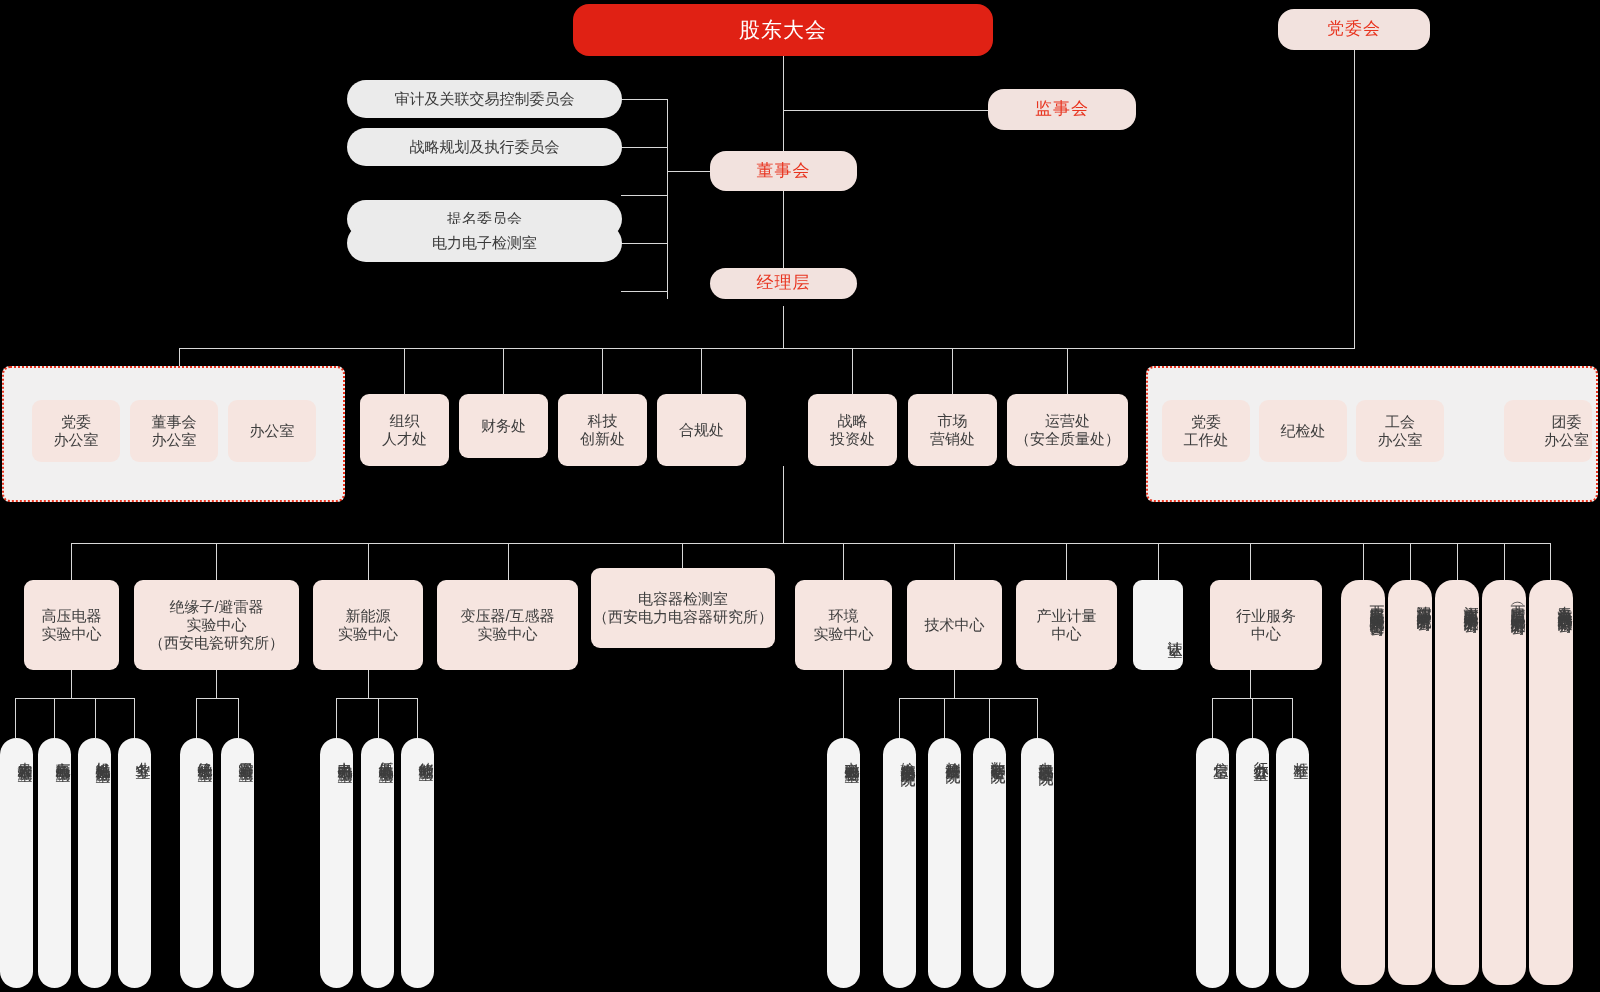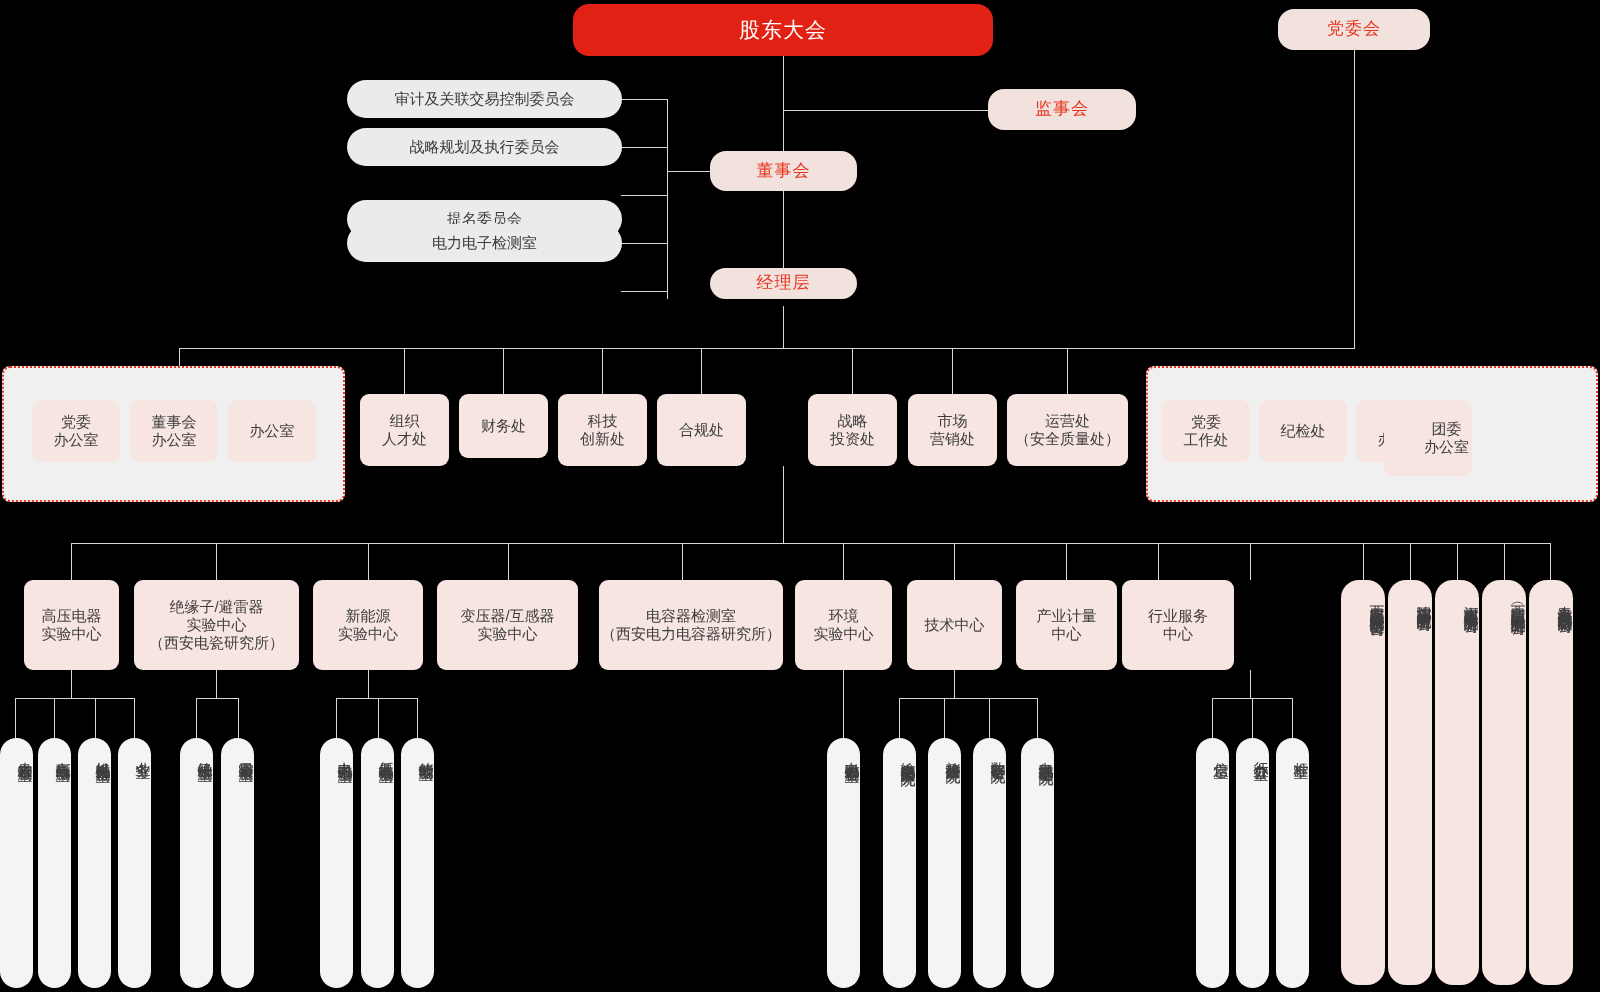--- a/index.html
+++ b/index.html
@@ -242,41 +242,41 @@
   <div class="node n-dept" style="left:908px; top:394px; width:89px; height:72px;">市场
 营销处</div>
   <div class="node n-dept" style="left:1007px; top:394px; width:121px; height:72px;">运营处
 （安全质量处）</div>
 
   <div class="node n-dept" style="left:1162px; top:400px; width:88px; height:62px;">党委
 工作处</div>
   <div class="node n-dept" style="left:1259px; top:400px; width:88px; height:62px;">纪检处</div>
   <div class="node n-dept" style="left:1356px; top:400px; width:88px; height:62px;">工会
 办公室</div>
-  <div class="node n-dept" style="left:1384px; top:400px; width:88px; height:76px;padding-left:37px;">团委
+  <div class="node n-dept" style="left:1504px; top:400px; width:88px; height:62px;padding-left:37px;">团委
 办公室</div>
 
   <div class="node n-dept" style="left:24px; top:580px; width:95px; height:90px;">高压电器
 实验中心</div>
   <div class="node n-dept" style="left:134px; top:580px; width:165px; height:90px;">绝缘子/避雷器
 实验中心
 （西安电瓷研究所）</div>
   <div class="node n-dept" style="left:313px; top:580px; width:110px; height:90px;">新能源
 实验中心</div>
   <div class="node n-dept" style="left:437px; top:580px; width:141px; height:90px;">变压器/互感器
 实验中心</div>
-  <div class="node n-dept" style="left:591px; top:580px; width:184px; height:90px;margin-left:8px;">电容器检测室
+  <div class="node n-dept" style="left:591px; top:568px; width:184px; height:80px;">电容器检测室
 （西安电力电容器研究所）</div>
   <div class="node n-dept" style="left:795px; top:580px; width:97px; height:90px;">环境
 实验中心</div>
   <div class="node n-dept" style="left:907px; top:580px; width:95px; height:90px;">技术中心</div>
   <div class="node n-dept" style="left:1016px; top:580px; width:101px; height:90px;">产业计量
 中心</div>
   <div class="node n-dept n-leaf" style="left:1133px; top:580px; width:50px; height:90px; border-radius:9px; padding-top:10px; justify-content:center;">认证室</div>
-  <div class="node n-dept" style="left:1122px; top:580px; width:112px; height:90px;">行业服务
+  <div class="node n-dept" style="left:1210px; top:580px; width:112px; height:90px;">行业服务
 中心</div>
 
   <div class="node n-sub" style="left:1341px; top:580px; width:44px; height:405px;">西安高压电器研究院常州有限责任公司</div>
   <div class="node n-sub" style="left:1388px; top:580px; width:44px; height:405px;">沈阳变压器研究院有限公司</div>
   <div class="node n-sub" style="left:1435px; top:580px; width:44px; height:405px;">河南省高压电器研究所有限公司</div>
   <div class="node n-sub" style="left:1482px; top:580px; width:44px; height:405px;">西高院（厦门）电气研究所有限公司</div>
   <div class="node n-sub" style="left:1529px; top:580px; width:44px; height:405px;">青岛海洋电气设备检测有限公司</div>
 
   <div class="node n-leaf" style="left:0px; top:738px; width:33px; height:250px;">大容量检测室</div>
   <div class="node n-leaf" style="left:38px; top:738px; width:33px; height:250px;">高电压检测室</div>

